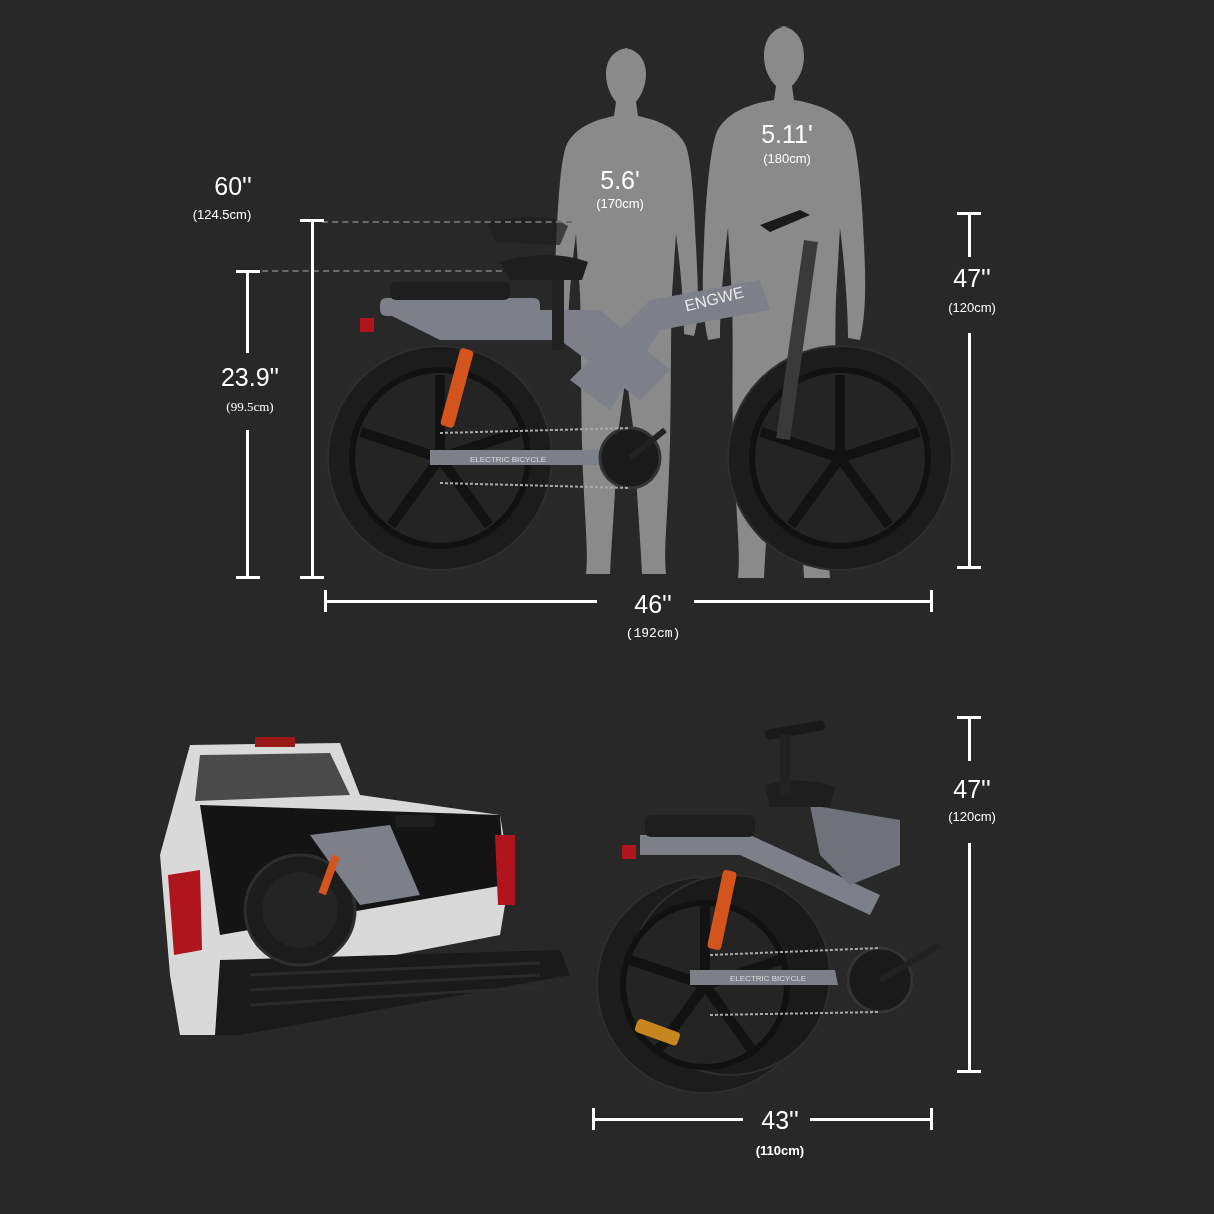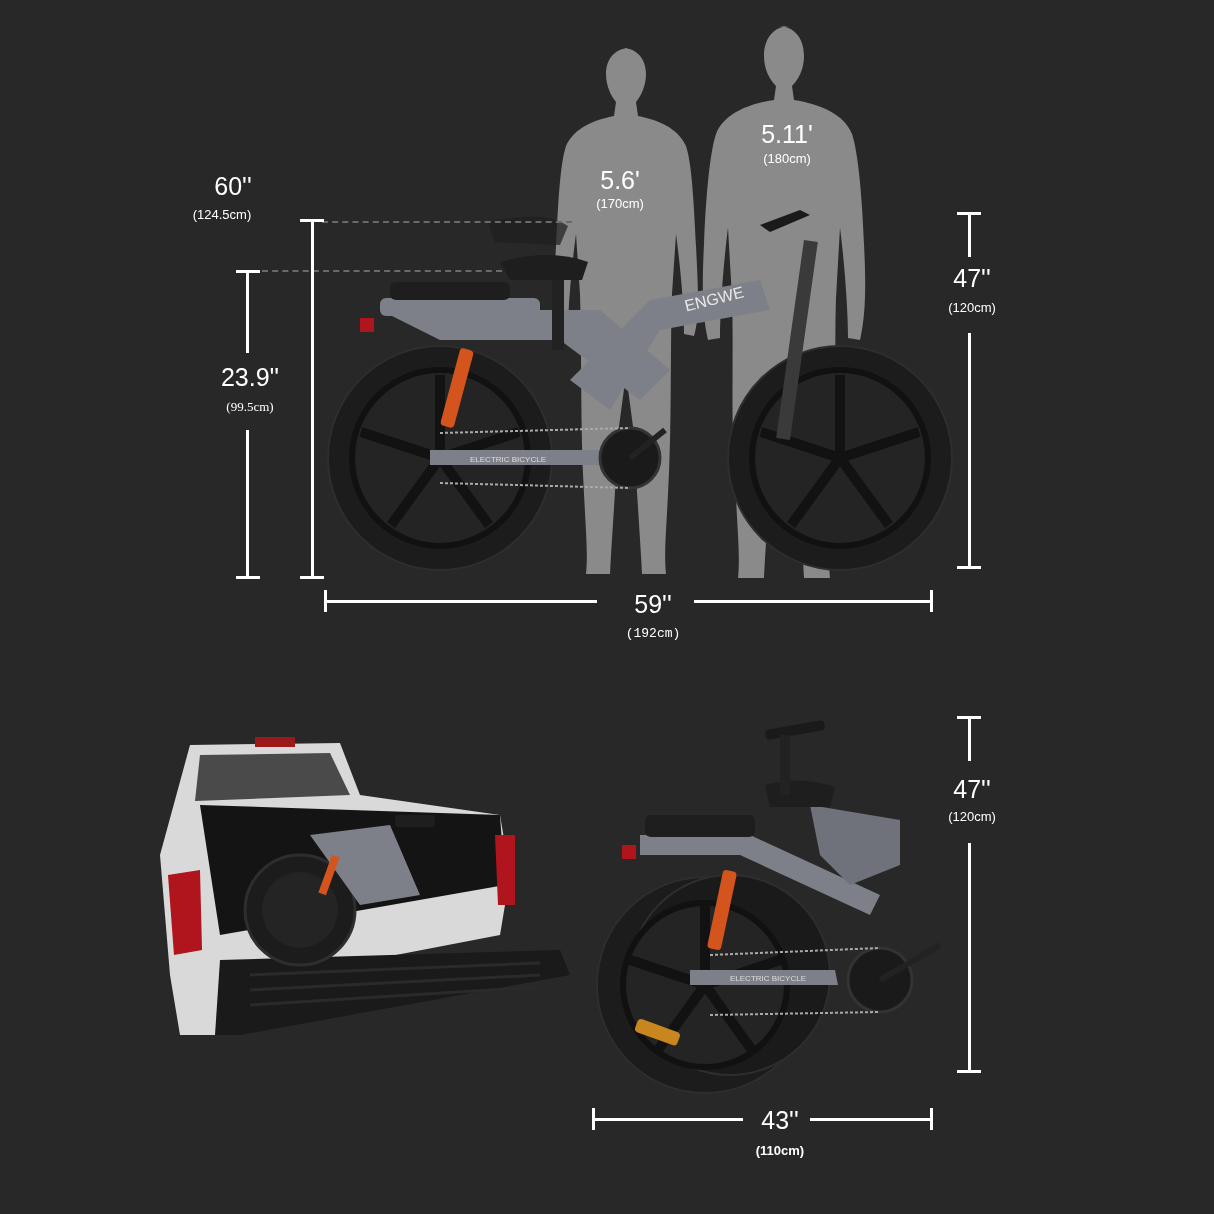--- a/index.html
+++ b/index.html
@@ -93,21 +93,21 @@
 <div class="line" style="left:968px;top:333px;width:3px;height:234px;"></div>
 <div class="line" style="left:957px;top:212px;width:24px;height:3px;"></div>
 <div class="line" style="left:957px;top:566px;width:24px;height:3px;"></div>
 <div class="dim-main" style="left:912px;top:264px;width:120px;">47''</div>
 <div class="dim-sub" style="left:912px;top:300px;width:120px;">(120cm)</div>
 
 <div class="line" style="left:325px;top:600px;width:272px;height:3px;"></div>
 <div class="line" style="left:694px;top:600px;width:238px;height:3px;"></div>
 <div class="line" style="left:324px;top:590px;width:3px;height:22px;"></div>
 <div class="line" style="left:930px;top:590px;width:3px;height:22px;"></div>
-<div class="dim-main" style="left:593px;top:590px;width:120px;">59''</div>
+<div class="dim-main" style="left:593px;top:590px;width:120px;">46''</div>
 <div class="dim-sub" style="left:593px;top:626px;width:120px;font-family:Liberation Mono, monospace;">(192cm)</div>
 
 <svg style="left:160px;top:735px;" width="420" height="310" viewBox="0 0 420 310">
 
   <path d="M30 10 L180 8 L200 60 L340 80 L350 140 L340 200 L80 250 L60 300 L20 300 L10 240 L0 120 Z" fill="#d9d9d9"></path>
 
   <path d="M40 20 L170 18 L190 60 L35 66 Z" fill="#4a4a4a"></path>
 
   <path d="M40 70 L340 80 L345 150 L60 200 Z" fill="#141414"></path>
 

